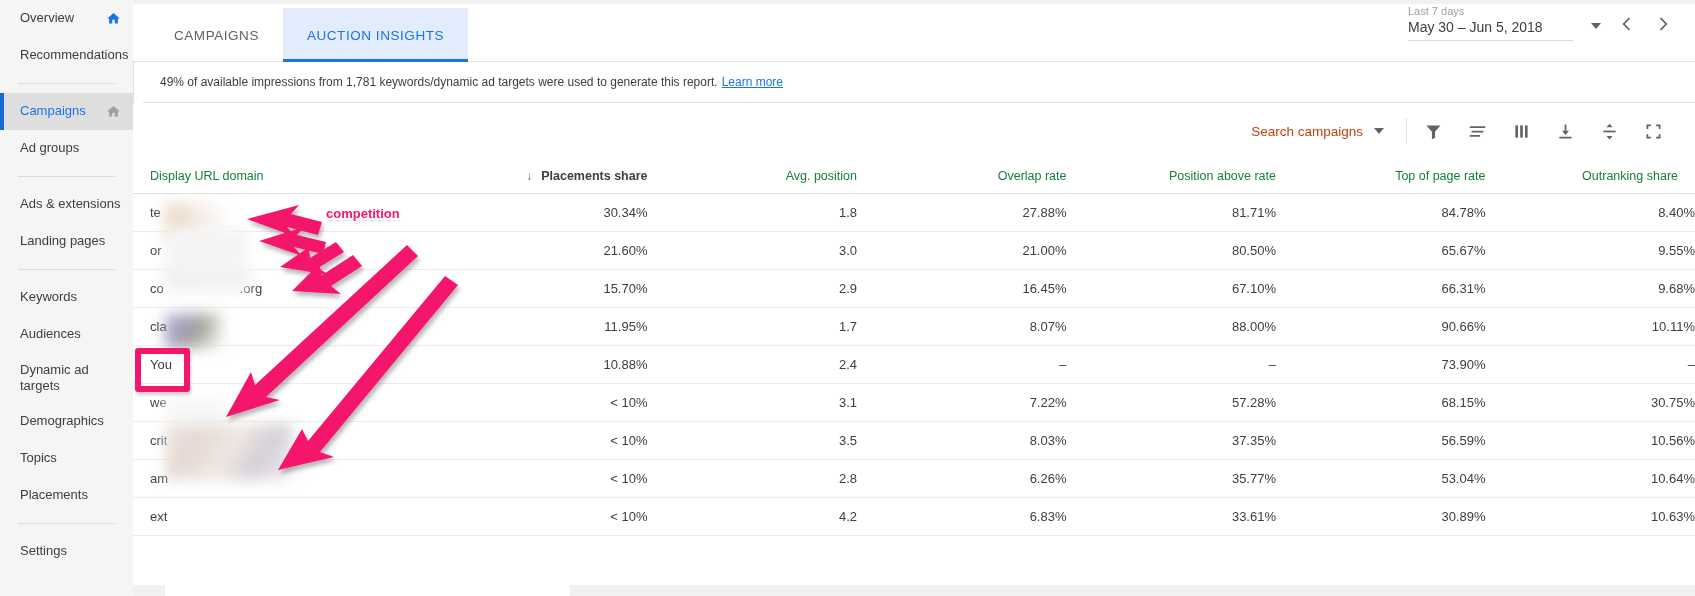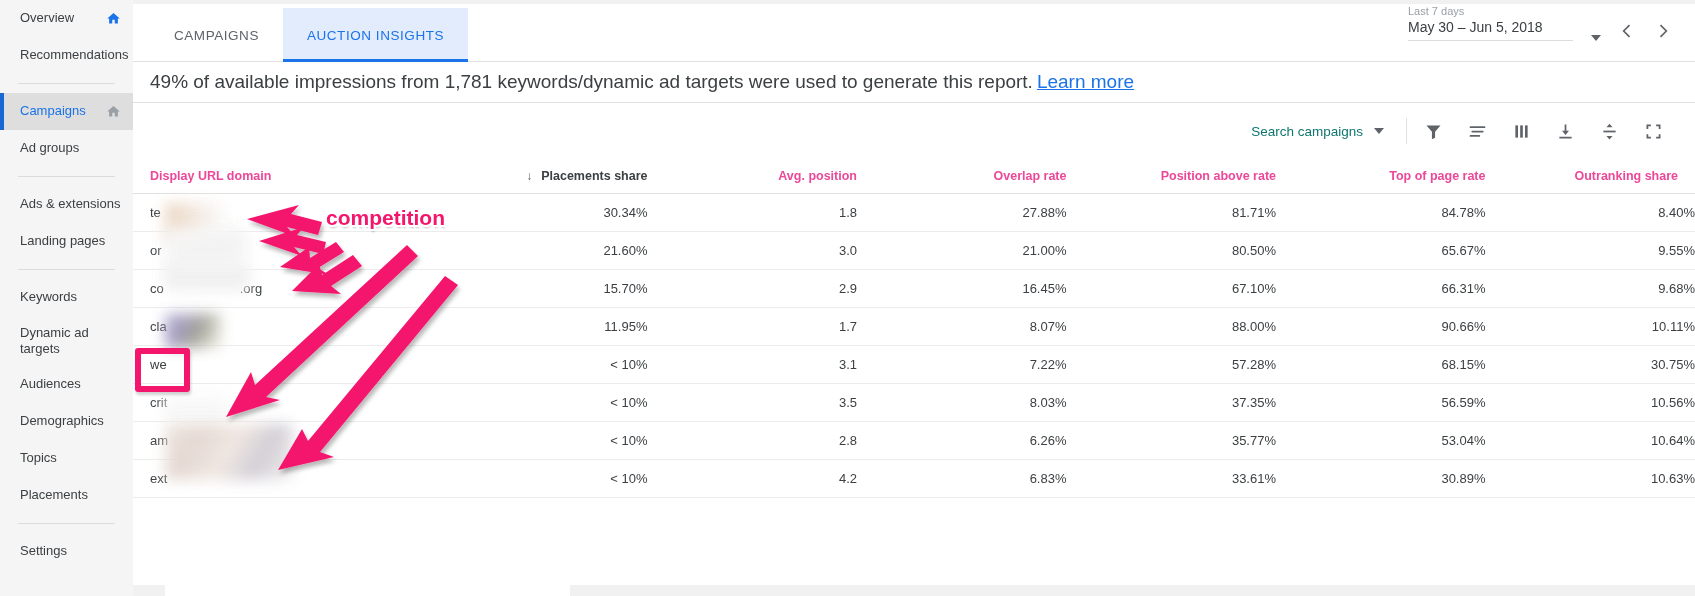--- a/index.html
+++ b/index.html
@@ -62,84 +62,84 @@
   .tab.active{
     color:#1a73e8;background:#e3ecfd;
   }
   .tab.active:after{
     content:"";position:absolute;left:0;right:0;bottom:0;height:3px;background:#1a73e8;
   }
 
   
   #daterange{
     position:absolute;right:22px;top:4px;
-    display:flex;align-items:flex-end;
+    display:flex;align-items:flex-start;
   }
   .dr-text{
     display:flex;flex-direction:column;
     border-bottom:1px solid #dadce0;
     padding-bottom:3px;min-width:165px;
   }
   .dr-small{font-size:11px;color:#9aa0a6;line-height:14px;}
   .dr-main{font-size:14px;color:#3c4043;line-height:19px;}
   .dr-caret{
     margin:19px 0 0 18px;width:0;height:0;
     border-left:5px solid transparent;border-right:5px solid transparent;
     border-top:6px solid #5f6368;
   }
   .dr-arrow{
     margin-top:10px;margin-left:16px;width:20px;height:20px;color:#5f6368;
   }
 
   
   #notice{
-    position:absolute;left:133px;top:62px;right:0;height:41px;
+    position:absolute;left:143px;top:62px;right:0;height:41px;
     background:#ffffff;border-bottom:1px solid #e0e0e0;
     box-sizing:border-box;
     display:flex;align-items:center;
     padding-left:17px;
-    font-size:19px;color:#3c4043;
+    font-size:12px;color:#3c4043;
   }
   #notice .lm{color:#1a73e8;margin-left:4px;}
 
   
   #panel{
     position:absolute;left:133px;top:103px;right:0;bottom:0;
     background:#fff;
     border-top:none;
     overflow:hidden;
   }
   #toolbar{
     position:relative;height:56px;
     display:flex;align-items:center;justify-content:flex-end;
     padding-right:20px;
     box-sizing:border-box;
   }
   .search-campaigns{
-    display:flex;align-items:center;font-size:13.5px;color:#0f766e;
+    display:flex;align-items:center;font-size:13.5px;color:#c2410c;
     margin-right:22px;
   }
   .search-campaigns .caret{
     margin-left:11px;width:0;height:0;
     border-left:5px solid transparent;border-right:5px solid transparent;
     border-top:6px solid #5f6368;
   }
   .tb-sep{width:1px;height:26px;background:#e0e0e0;margin-right:4px;}
   .tb-ic{
     width:44px;height:40px;display:flex;align-items:center;justify-content:center;
     color:#5f6368;
   }
 
   
   table#ai-table{
     width:100%;border-collapse:collapse;table-layout:fixed;
     font-size:13px;
   }
   #ai-table th{
-    font-weight:700;color:#ec4899;font-size:12.5px;
+    font-weight:400;color:#15803d;font-size:12.5px;
     padding:0 0 10px 0;height:34px;vertical-align:bottom;
     border-bottom:1px solid #e0e0e0;
     text-align:right;
     box-sizing:border-box;
   }
   #ai-table th.c0{text-align:left;padding-left:17px;}
   #ai-table th.sorted{color:#3c4043;font-weight:700;}
   #ai-table th .sarrow{
     display:inline-block;margin-right:9px;font-weight:400;color:#5f6368;
     font-size:12px;
@@ -193,21 +193,21 @@
   #r6{
     left:165px;top:424px;width:128px;height:56px;
     background:linear-gradient(120deg,#ece3dd 0%,#e3d6cf 25%,#efe6e0 50%,#cfcbd3 72%,#f3f0ee 100%);
   }
 
   
   #anno{position:absolute;left:0;top:0;width:1695px;height:596px;pointer-events:none;}
   .anno-text{
     position:absolute;
     font-family:"Liberation Sans", sans-serif;
-    font-weight:700;font-size:21px;
+    font-weight:700;font-size:13px;
     color:#f4156c;
     text-shadow:
       -2px 0 #fff, 2px 0 #fff, 0 -2px #fff, 0 2px #fff,
       -2px -2px #fff, 2px -2px #fff, -2px 2px #fff, 2px 2px #fff,
       1px 3px 2px rgba(0,0,0,.25);
     white-space:nowrap;
   }
   .you-box{
     position:absolute;
     border:6px solid #f4156c;
@@ -258,25 +258,25 @@
     <div class="nav-item">
       <span class="nav-label">Ads &amp; extensions</span>
     </div>
     <div class="nav-item">
       <span class="nav-label">Landing pages</span>
     </div>
     <div class="nav-divider"></div>
     <div class="nav-item">
       <span class="nav-label">Keywords</span>
     </div>
+    <div class="nav-item">
+      <span class="nav-label">Audiences</span>
+    </div>
     <div class="nav-item two-line">
       <span class="nav-label">Dynamic ad targets</span>
-    </div>
-    <div class="nav-item">
-      <span class="nav-label">Audiences</span>
     </div>
     <div class="nav-item">
       <span class="nav-label">Demographics</span>
     </div>
     <div class="nav-item">
       <span class="nav-label">Topics</span>
     </div>
     <div class="nav-item">
       <span class="nav-label">Placements</span>
     </div>
@@ -447,20 +447,29 @@
         </tr>
         <tr>
           <td class="c0"><span>cla</span></td>
           <td>11.95%</td>
           <td>1.7</td>
           <td>8.07%</td>
           <td>88.00%</td>
           <td>90.66%</td>
           <td class="last">10.11%</td>
         </tr>
+        <tr class="you">
+          <td class="c0"><span>You</span></td>
+          <td>10.88%</td>
+          <td>2.4</td>
+          <td class="dash">–</td>
+          <td class="dash">–</td>
+          <td>73.90%</td>
+          <td class="last dash">–</td>
+        </tr>
         <tr>
           <td class="c0"><span>we</span></td>
           <td>&lt; 10%</td>
           <td>3.1</td>
           <td>7.22%</td>
           <td>57.28%</td>
           <td>68.15%</td>
           <td class="last">30.75%</td>
         </tr>
         <tr>

